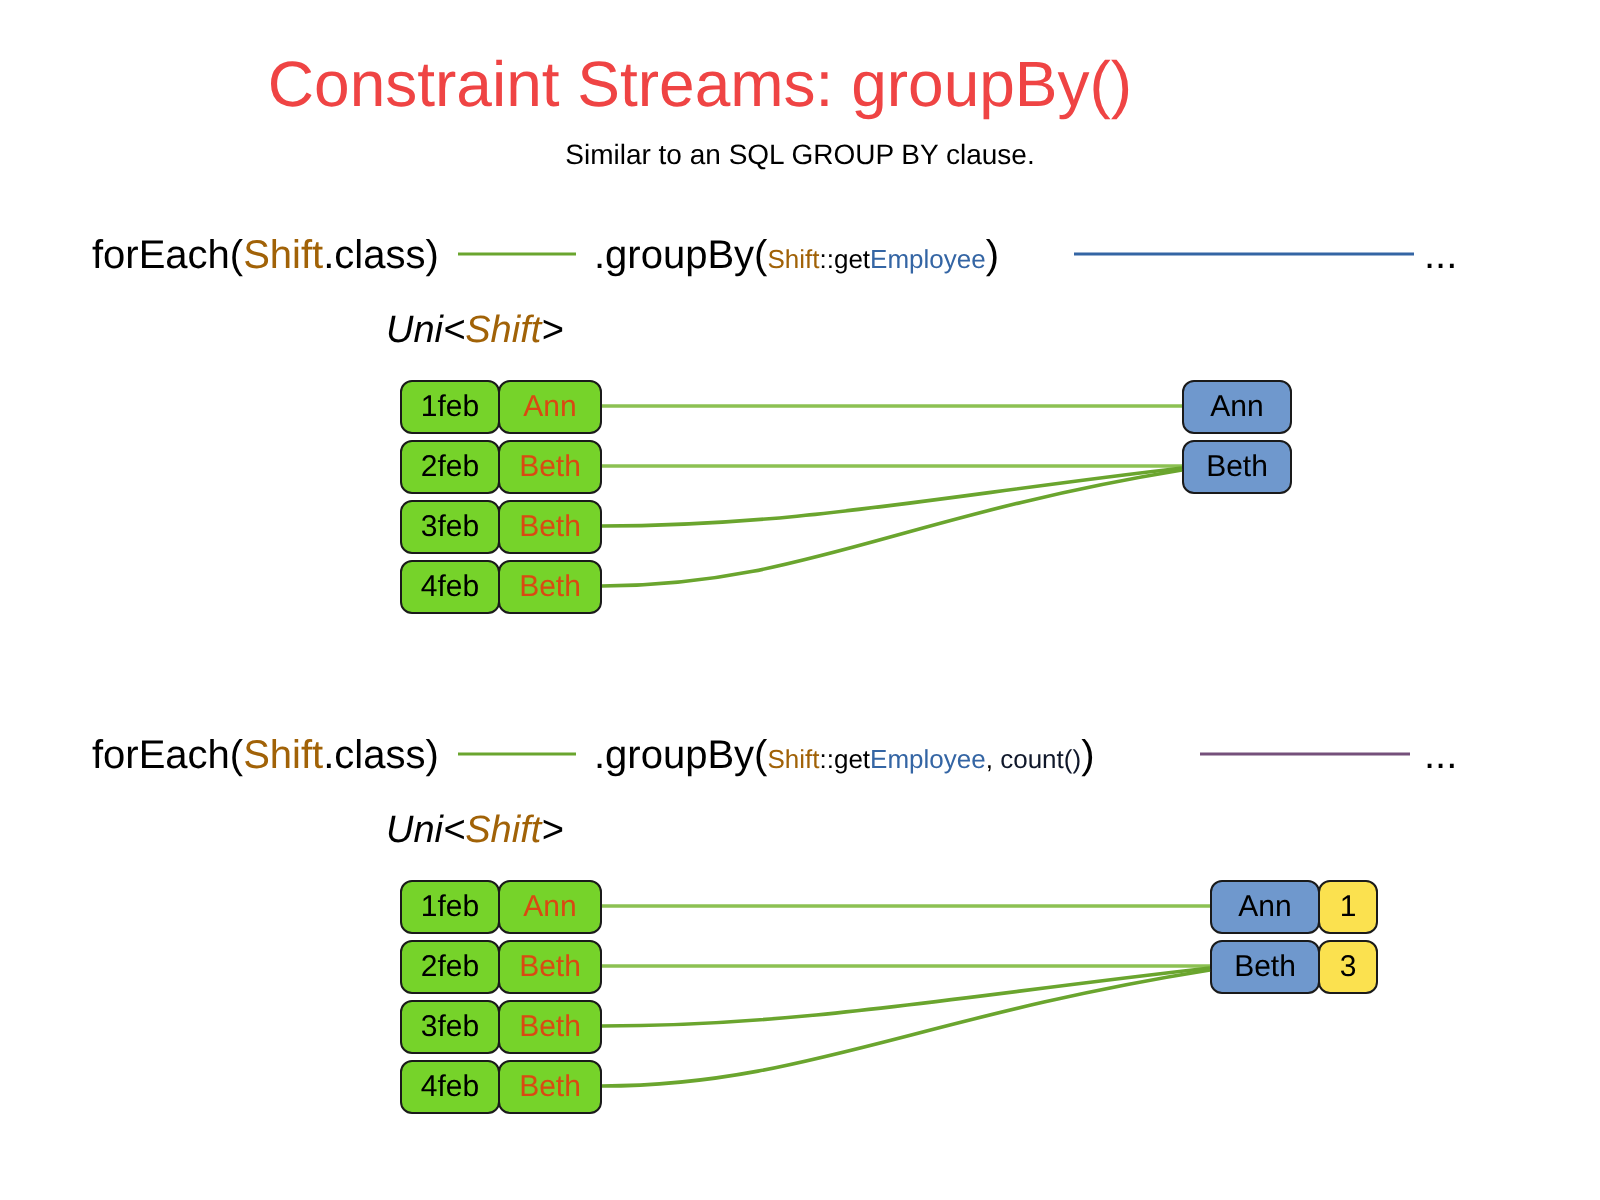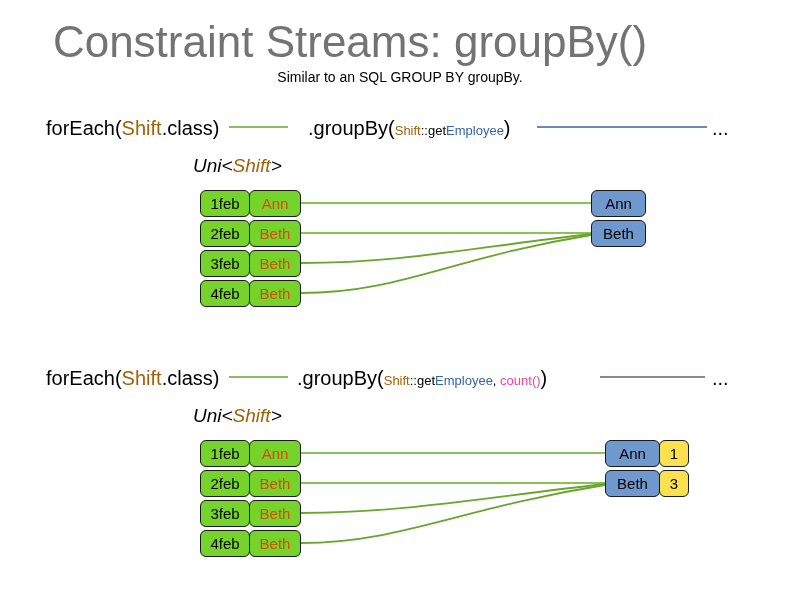--- a/index.html
+++ b/index.html
@@ -23,24 +23,24 @@
     height: 600px;
   }
 
   
   .title {
     position: absolute;
     left: 0;
     top: 20px;
     width: 700px;
     text-align: center;
-    font-size: 44px;
+    font-size: 32px;
     line-height: 44px;
     font-weight: normal;
-    color: #737373;
+    color: #ef4444;
     white-space: nowrap;
   }
   .subtitle {
     position: absolute;
     left: 0;
     top: 68px;
     width: 800px;
     text-align: center;
     font-size: 14px;
     line-height: 18px;
@@ -54,21 +54,21 @@
     font-size: 20px;
     line-height: 26px;
     white-space: nowrap;
     color: #000000;
   }
   .pipeline .small {
     font-size: 13px;
   }
   .tok-shift   { color: #a16207; }
   .tok-emp     { color: #3465a4; }
-  .tok-int     { color: #ec4899; text-align: center; }
+  .tok-int     { color: #0f172a; text-align: center; }
   .tok-black   { color: #000000; }
 
   .dots {
     position: absolute;
     font-size: 20px;
     line-height: 26px;
     color: #000000;
     white-space: nowrap;
   }
 
@@ -121,27 +121,27 @@
     height: 600px;
     pointer-events: none;
   }
 </style>
 </head>
 <body>
 
 <div id="slide">
 
   <div class="title">Constraint Streams: groupBy()</div>
-  <div class="subtitle">Similar to an SQL GROUP BY groupBy.</div>
+  <div class="subtitle">Similar to an SQL GROUP BY clause.</div>
 
   <div class="pipeline" style="left:46px; top:115px;">
     <span>forEach(</span><span class="tok-shift">Shift</span><span>.class)</span>
   </div>
 
-  <div class="pipeline" style="left:308px; top:115px;">
+  <div class="pipeline" style="left:297px; top:115px;">
     <span>.groupBy(</span><span class="small tok-shift">Shift</span><span class="small tok-black">::</span><span class="small tok-black">get</span><span class="small tok-emp">Employee</span><span>)</span>
   </div>
 
   <div class="dots" style="left:712px; top:115px;">...</div>
 
   <div class="typelabel" style="left:193px; top:154px;">
     <span>Uni&lt;</span><span class="tok-shift">Shift</span><span>&gt;</span>
   </div>
 
 

